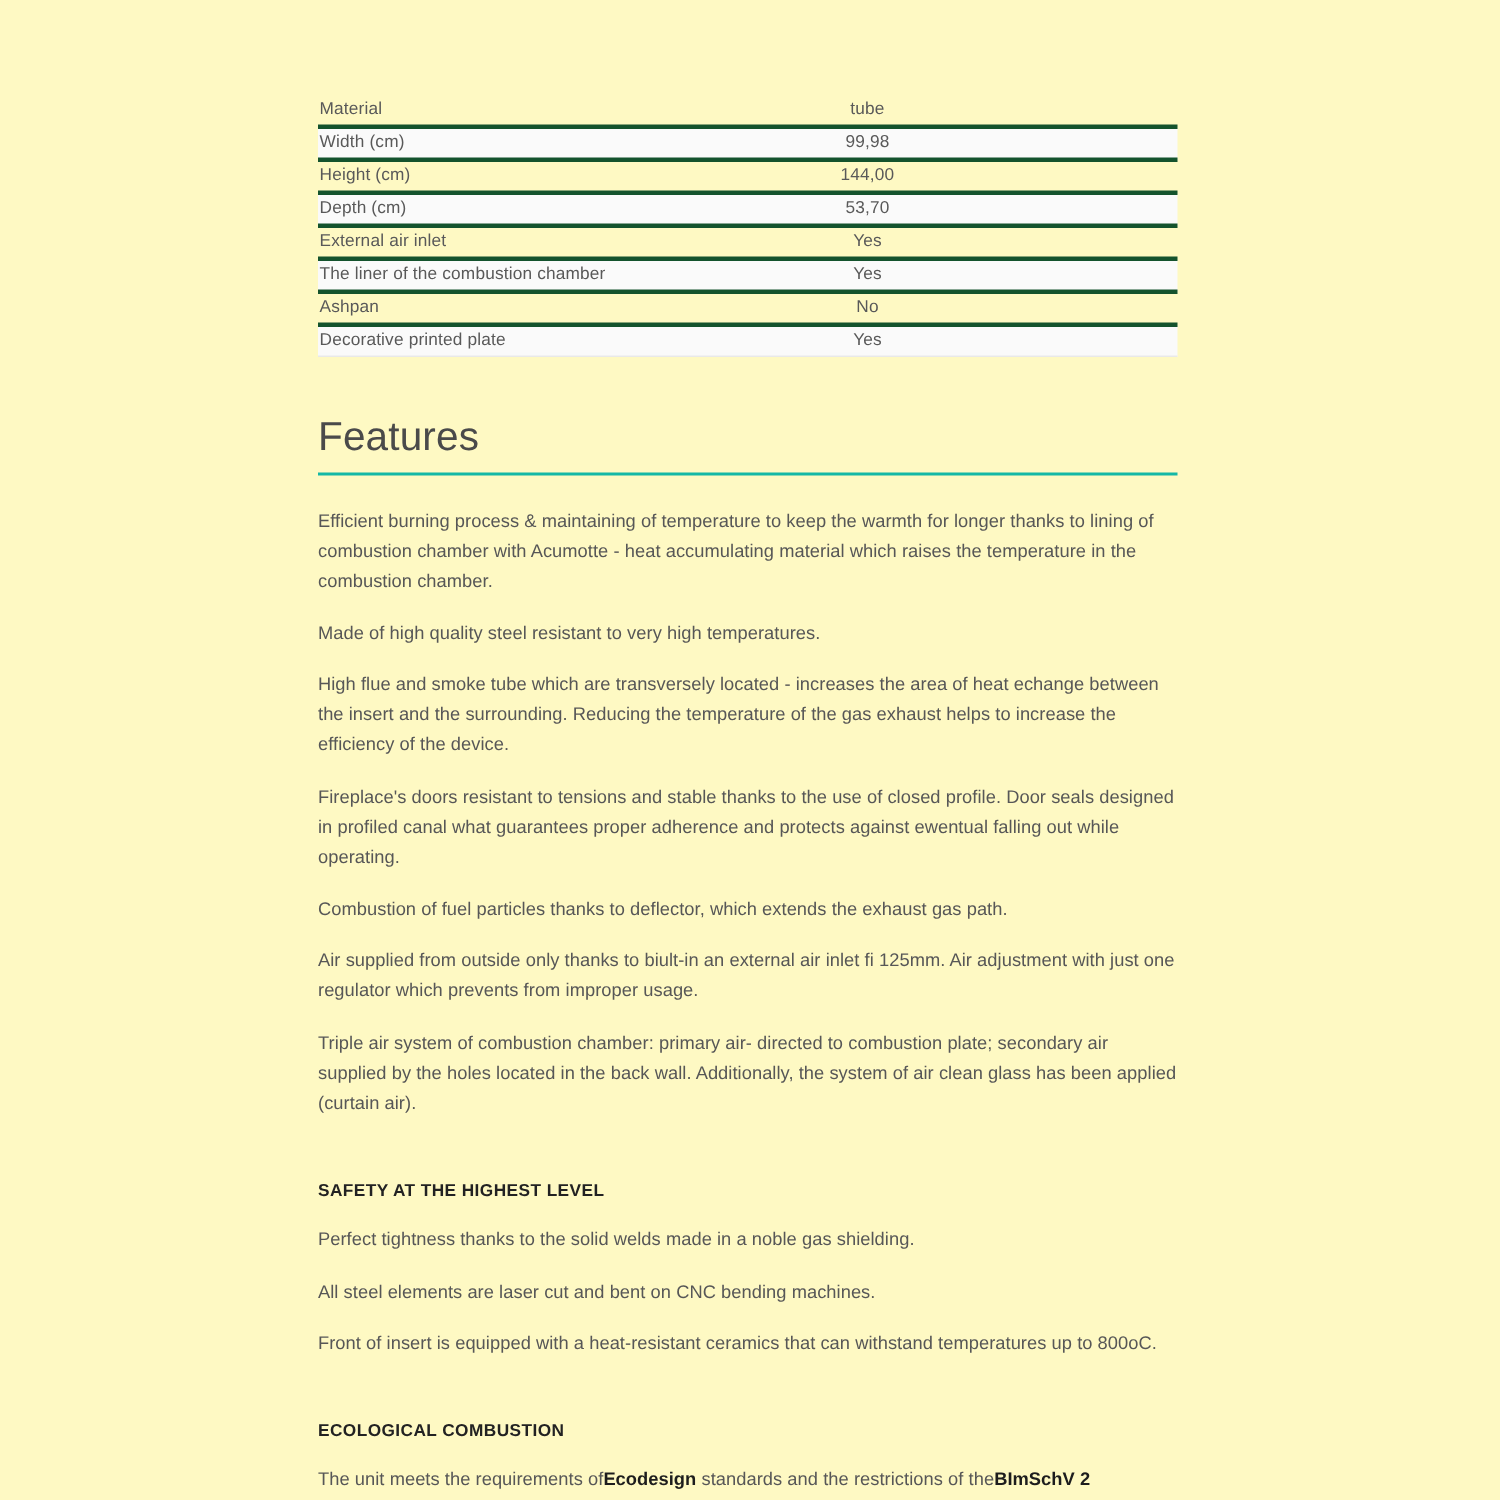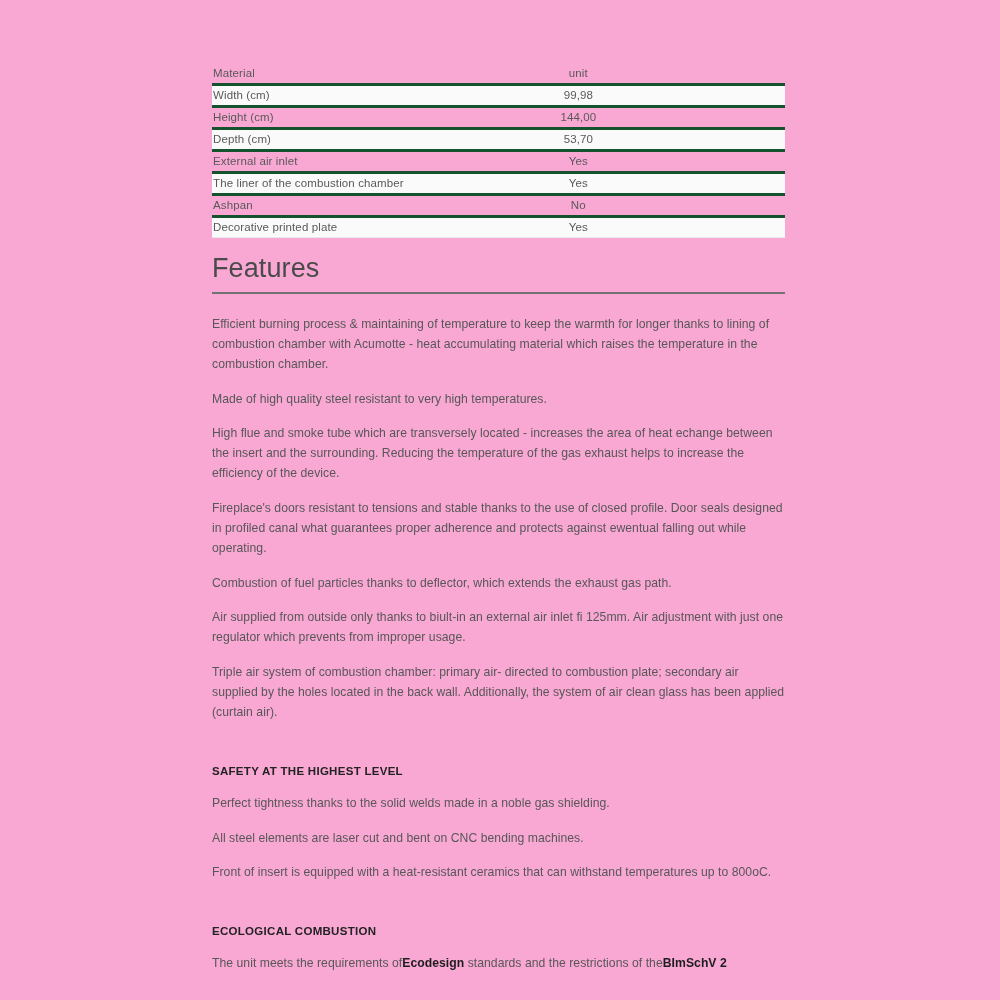--- a/index.html
+++ b/index.html
@@ -14,21 +14,21 @@
     font-family: "Liberation Sans", sans-serif;
     color: #555555;
     -webkit-font-smoothing: antialiased;
     overflow: hidden;
   }
 
   .page {
     position: relative;
     width: 1000px;
     height: 1000px;
-    background: #f9a8d4;
+    background: #fef9c3;
     box-sizing: border-box;
   }
 
   .content {
     position: absolute;
     left: 212px;
     top: 64px;
     width: 573px;
   }
 
@@ -65,23 +65,23 @@
     width: 44%;
     text-align: center;
     padding-right: 110px;
   }
   .spec-table tr:last-child td {
     border-bottom: 1px solid #e9e9e9;
   }
 
   
   .section-title-wrap {
-    margin-top: 16px;
+    margin-top: 39px;
     padding-bottom: 8px;
-    border-bottom: 2px solid #737373;
+    border-bottom: 2px solid #14b8a6;
   }
   .section-title {
     font-size: 27px;
     font-weight: 300;
     color: #4a4a4a;
     line-height: 1.1;
     letter-spacing: 0.004em;
     margin: 0;
   }
 
@@ -121,21 +121,21 @@
 </head>
 <body>
 
 <div class="page">
   <div class="content">
 
     <table class="spec-table">
       <tbody>
           <tr>
             <td class="spec-name">Material</td>
-            <td class="spec-value">unit</td>
+            <td class="spec-value">tube</td>
           </tr>
           <tr class="striped">
             <td class="spec-name">Width (cm)</td>
             <td class="spec-value">99,98</td>
           </tr>
           <tr>
             <td class="spec-name">Height (cm)</td>
             <td class="spec-value">144,00</td>
           </tr>
           <tr class="striped">

